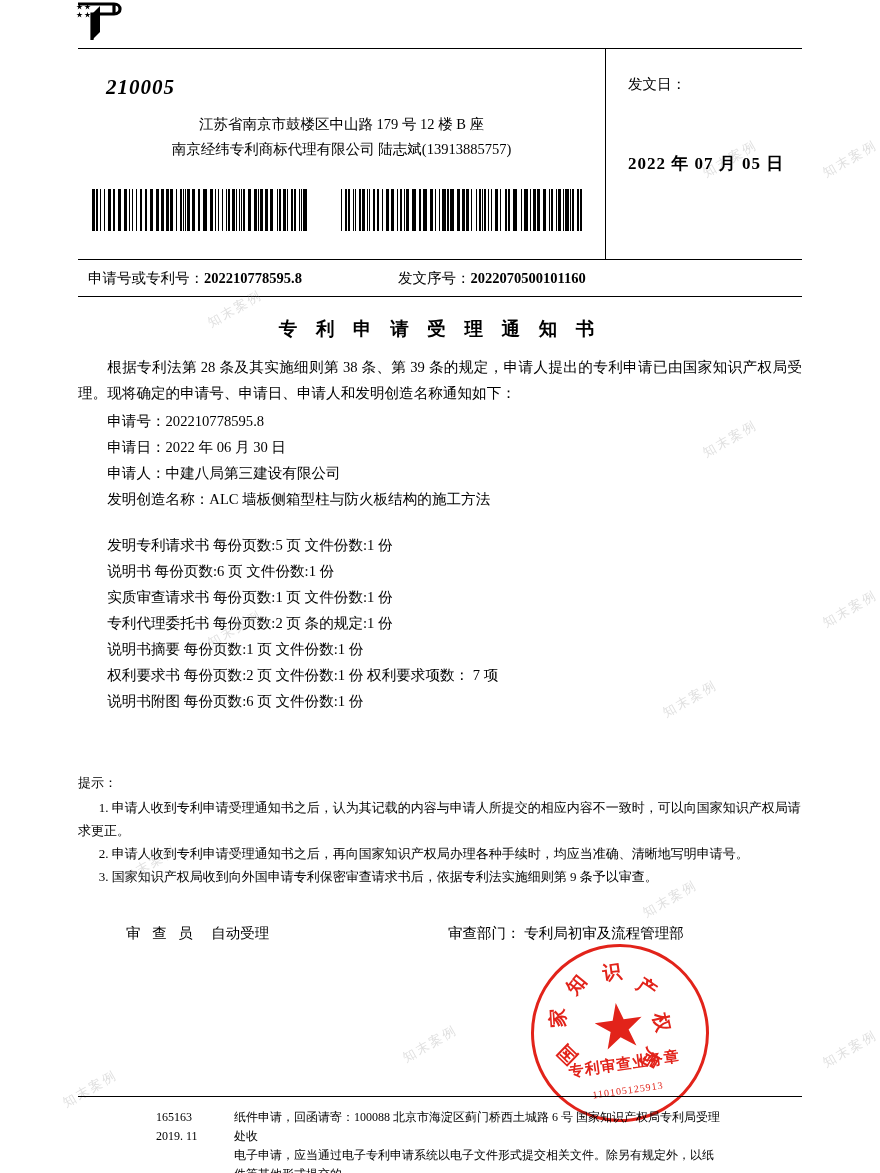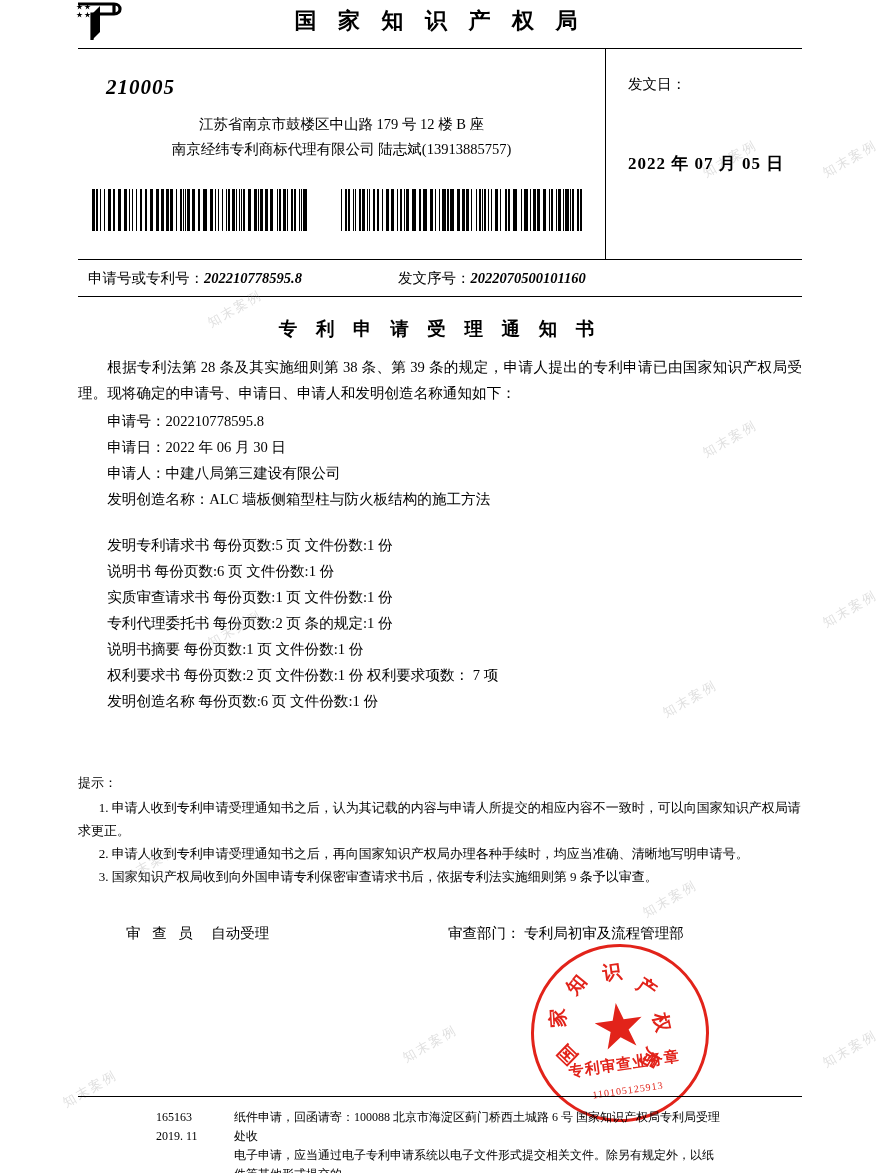--- a/index.html
+++ b/index.html
@@ -119,21 +119,21 @@
   
   .numbers-row {
     margin: 0 78px;
     height: 36px;
     display: flex;
     align-items: center;
     font-size: 14.5px;
   }
   .numbers-row .col1 { width: 320px; padding-left: 10px; box-sizing: border-box;}
   .numbers-row .col2 { flex: 1; }
-  .numbers-row b { font-weight: bold; font-style: italic; }
+  .numbers-row b { font-weight: bold; }
 
   
   .body-area {
     margin: 0 78px;
     padding-top: 14px;
     font-size: 14.6px;
     line-height: 25px;
   }
   .notice-title {
     text-align: center;
@@ -301,21 +301,20 @@
       <svg width="60" height="44" viewBox="0 0 60 44">
         <path d="M8 4 L44 4 C52 4 52 14 44 14 L22 14 L22 40" fill="none" stroke="#000" stroke-width="3.2"></path>
         <path d="M44 4 L44 14" fill="none" stroke="#000" stroke-width="3.2"></path>
         <polygon points="22,14 22,40 30,32 30,6" fill="#000"></polygon>
         <text x="6" y="9" font-size="7" fill="#000">★</text>
         <text x="6" y="17" font-size="7" fill="#000">★</text>
         <text x="14" y="9" font-size="7" fill="#000">★</text>
         <text x="14" y="17" font-size="7" fill="#000">★</text>
       </svg>
     </div>
-    <div class="doc-title">国 家 知 识 产 权 局</div>
   </div>
 
   <div class="rule"></div>
 
   <div class="info-block">
     <div class="info-left">
       <div class="postcode">210005</div>
       <div class="addr-lines">
         <div>江苏省南京市鼓楼区中山路 179 号 12 楼 B 座</div>
         <div>南京经纬专利商标代理有限公司  陆志斌(13913885757)</div>
@@ -576,21 +575,21 @@
         <li>发明创造名称：ALC 墙板侧箱型柱与防火板结构的施工方法</li>
       </ul>
     <div class="gap"></div>
     <ul class="indent-list" id="notice-docs">
         <li>发明专利请求书  每份页数:5 页  文件份数:1 份</li>
         <li>说明书  每份页数:6 页  文件份数:1 份</li>
         <li>实质审查请求书  每份页数:1 页  文件份数:1 份</li>
         <li>专利代理委托书  每份页数:2 页  条的规定:1 份</li>
         <li>说明书摘要  每份页数:1 页  文件份数:1 份</li>
         <li>权利要求书  每份页数:2 页  文件份数:1 份  权利要求项数：  7 项</li>
-        <li>发明创造名称  每份页数:6 页  文件份数:1 份</li>
+        <li>说明书附图  每份页数:6 页  文件份数:1 份</li>
       </ul>
   </div>
 
   <div class="tips">
     <div class="tip-head">提示：</div>
     <ol id="tips-list">
         <li>1. 申请人收到专利申请受理通知书之后，认为其记载的内容与申请人所提交的相应内容不一致时，可以向国家知识产权局请求更正。</li>
         <li>2. 申请人收到专利申请受理通知书之后，再向国家知识产权局办理各种手续时，均应当准确、清晰地写明申请号。</li>
         <li>3. 国家知识产权局收到向外国申请专利保密审查请求书后，依据专利法实施细则第 9 条予以审查。</li>
       </ol>

